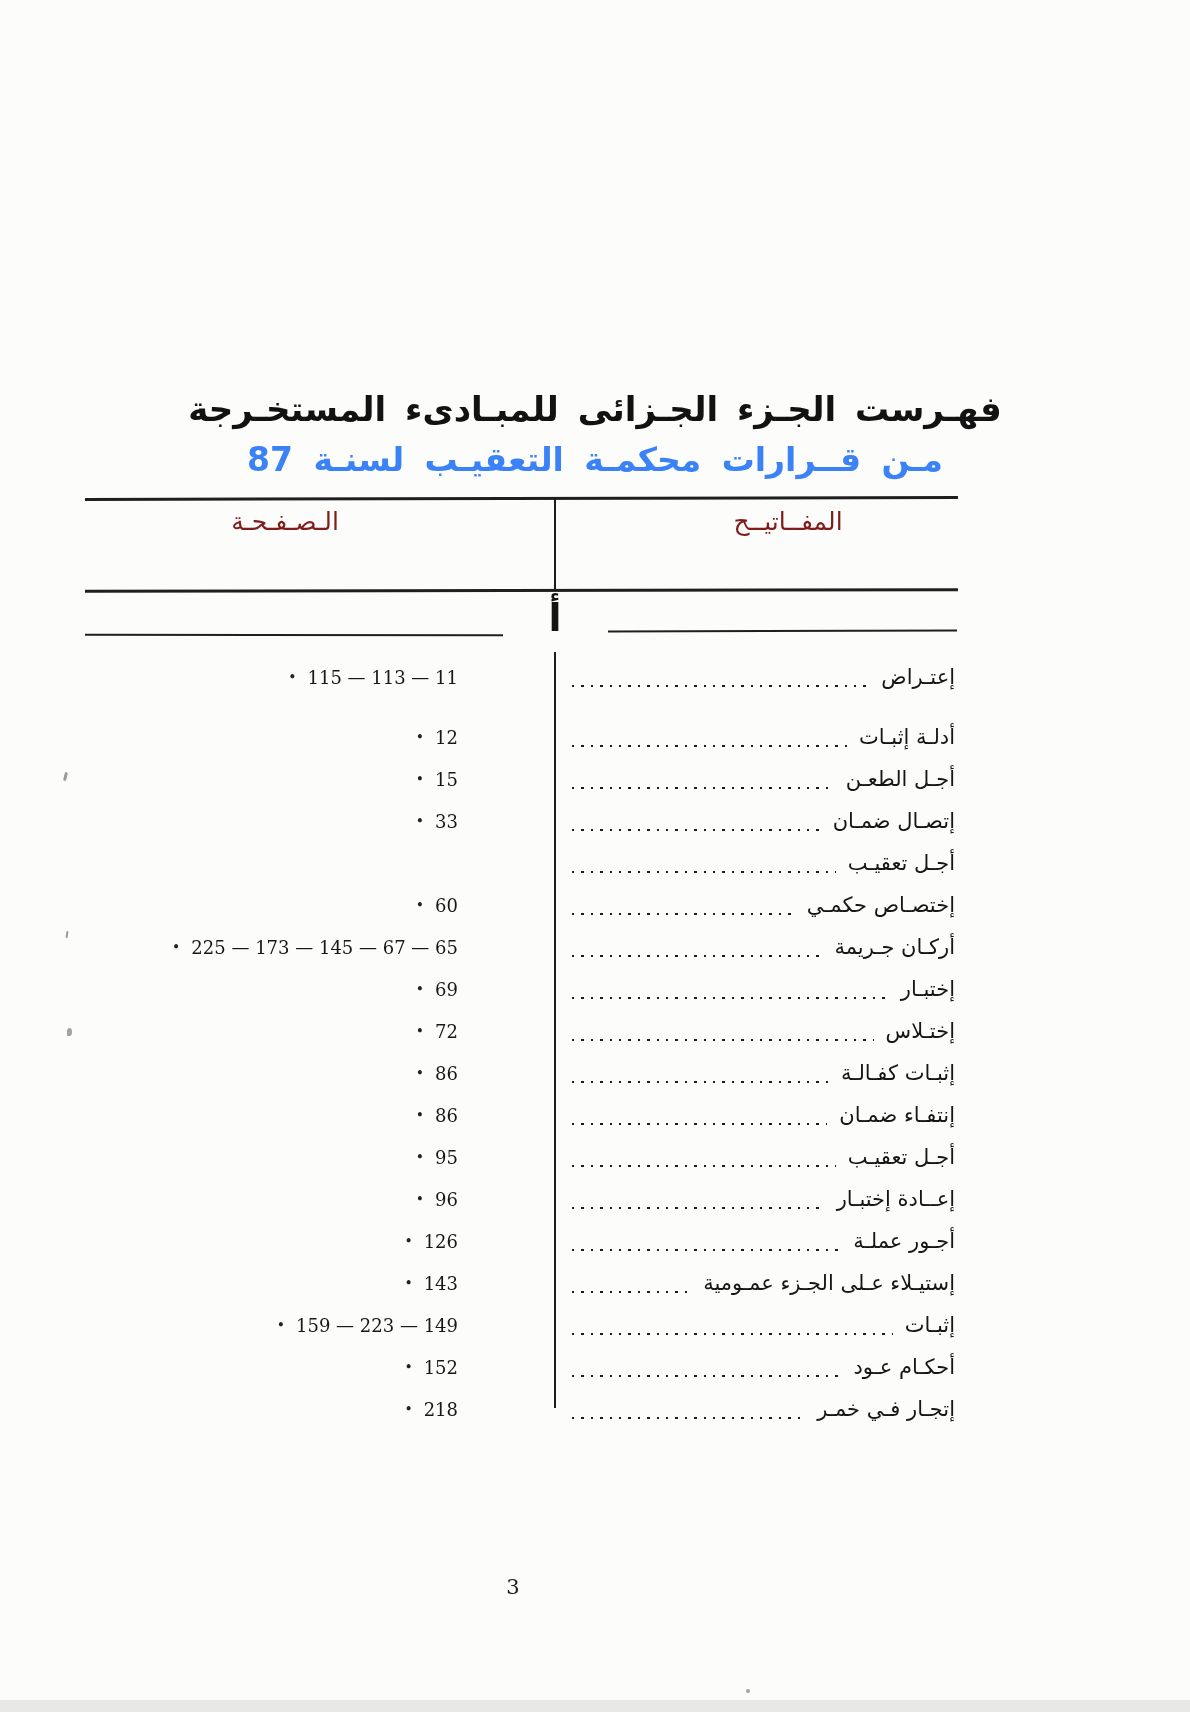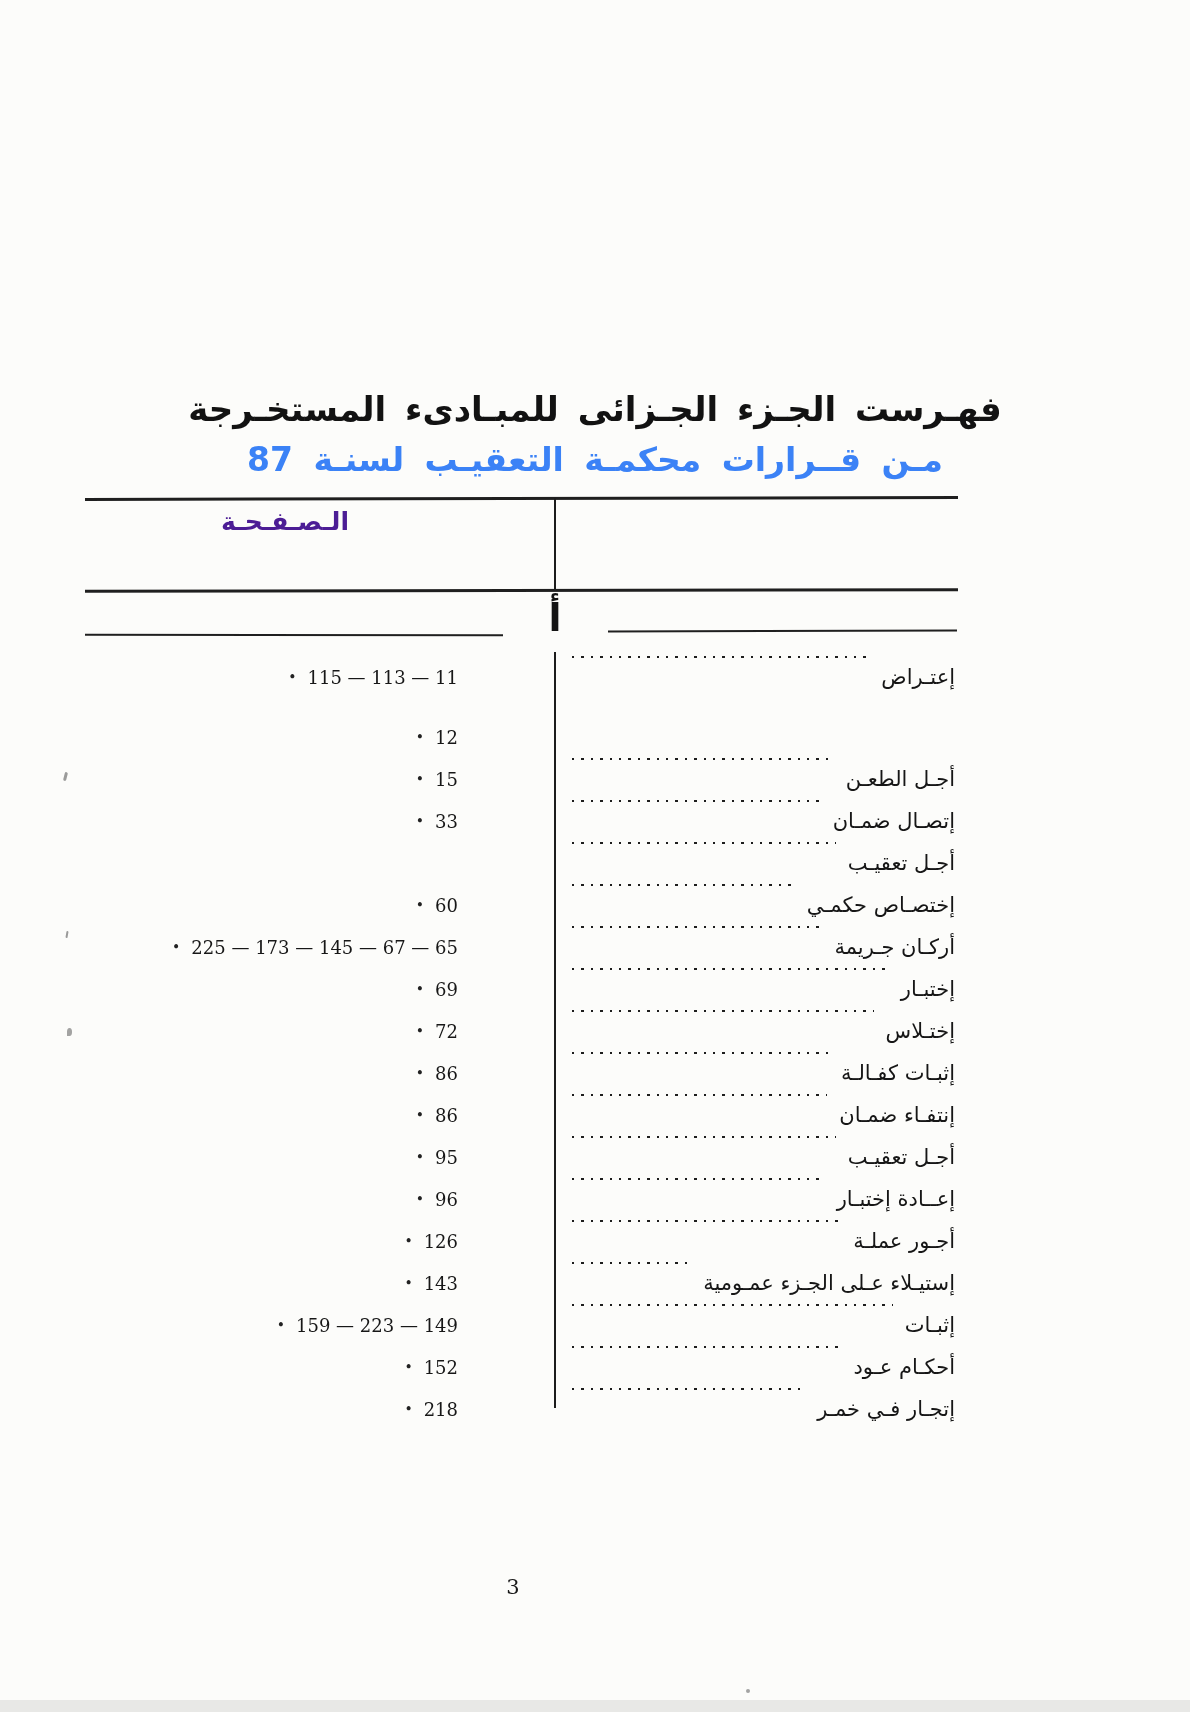--- a/index.html
+++ b/index.html
@@ -20,34 +20,34 @@
   .rule{position:absolute;background:#1f1f1f;}
   .rule-top{left:85px;top:497px;width:873px;height:3px;transform:rotate(-.12deg);}
   .rule-header-bottom{left:85px;top:589px;width:873px;height:3px;transform:rotate(-.1deg);}
   .seg-left{left:85px;top:634px;width:418px;height:2px;transform:rotate(.1deg);}
   .seg-right{left:608px;top:630px;width:349px;height:2px;transform:rotate(-.15deg);}
   .vline{position:absolute;background:#1c1c1c;width:2px;}
   .vline-header{left:554px;top:498px;height:92px;}
   .vline-body{left:554px;top:652px;height:756px;}
   
   .col-header{position:absolute;top:499px;height:48px;line-height:46px;text-align:center;
-    font-size:25px;font-weight:bold;letter-spacing:1px;color:#4c1d95;}
+    font-size:25px;font-weight:normal;letter-spacing:1px;color:#7f1d1d;}
   .col-header-page{left:160px;width:250px;}
   .col-header-keys{left:663px;width:250px;}
   
   .section-letter{position:absolute;left:531px;top:594px;width:48px;text-align:center;
     font-size:38px;font-weight:bold;color:#141414;line-height:48px;}
   
   .entry-row{position:absolute;left:0;width:100%;height:42px;}
   .pages{position:absolute;left:85px;top:0;width:373px;height:42px;line-height:42px;
     text-align:right;direction:ltr;unicode-bidi:embed;
     font-family:"DejaVu Serif",serif;font-size:18px;color:#171717;white-space:nowrap;}
   .bullet{font-size:14px;vertical-align:2px;margin-right:11px;color:#222;}
   .termline{position:absolute;left:572px;top:0;width:383px;height:42px;
-    display:flex;direction:rtl;gap:12px;}
+    display:flex;direction:rtl;align-items:flex-end;gap:12px;}
   .term{font-size:21px;line-height:42px;color:#161616;white-space:nowrap;letter-spacing:.2px;}
   .dots{flex:1 1 auto;height:2.4px;margin-bottom:11px;min-width:14px;
     background:repeating-linear-gradient(to right,#1d1d1d 0 2.4px,transparent 2.4px 9.4px);}
   
   .pagenum{position:absolute;left:498px;top:1575px;width:30px;text-align:center;
     font-family:"DejaVu Serif",serif;font-size:21px;color:#1a1a1a;}
   
   .artifact{position:absolute;background:#4a4a4a;opacity:.55;border-radius:2px;}
   .art-1{left:64px;top:772px;width:3px;height:9px;transform:rotate(14deg);}
   .art-2{left:66px;top:931px;width:2px;height:7px;transform:rotate(10deg);}
@@ -60,40 +60,45 @@
 <div class="page">
 
   <div class="title-block">
     <div class="title-line1">فهـرست الجـزء الجـزائى للمبـادىء المستخـرجة</div>
     <div class="title-line2">مـن قــرارات محكمـة التعقيـب لسنـة 87</div>
   </div>
 
   <div class="rule rule-top"></div>
 
   <div class="col-header col-header-page">الـصـفـحـة</div>
+  <div class="col-header col-header-keys">المفــاتيــح</div>
 
   <div class="vline vline-header"></div>
   <div class="rule rule-header-bottom"></div>
 
   <div class="section-letter">أ</div>
   <div class="rule seg-left"></div>
   <div class="rule seg-right"></div>
 
   <div class="vline vline-body"></div>
 
   <div id="rows">
       <div class="entry-row" style="top: 656px;">
         <div class="pages"><span class="bullet">•</span><span class="nums">115 — 113 — 11</span></div>
         <div class="termline">
           <span class="term">إعتـراض</span>
           <span class="dots"></span>
         </div>
       </div>
       <div class="entry-row" style="top: 716px;">
         <div class="pages"><span class="bullet">•</span><span class="nums">12</span></div>
+        <div class="termline">
+          <span class="term">أدلـة إثبـات</span>
+          <span class="dots"></span>
+        </div>
       </div>
       <div class="entry-row" style="top: 758px;">
         <div class="pages"><span class="bullet">•</span><span class="nums">15</span></div>
         <div class="termline">
           <span class="term">أجـل الطعـن</span>
           <span class="dots"></span>
         </div>
       </div>
       <div class="entry-row" style="top: 800px;">
         <div class="pages"><span class="bullet">•</span><span class="nums">33</span></div>

